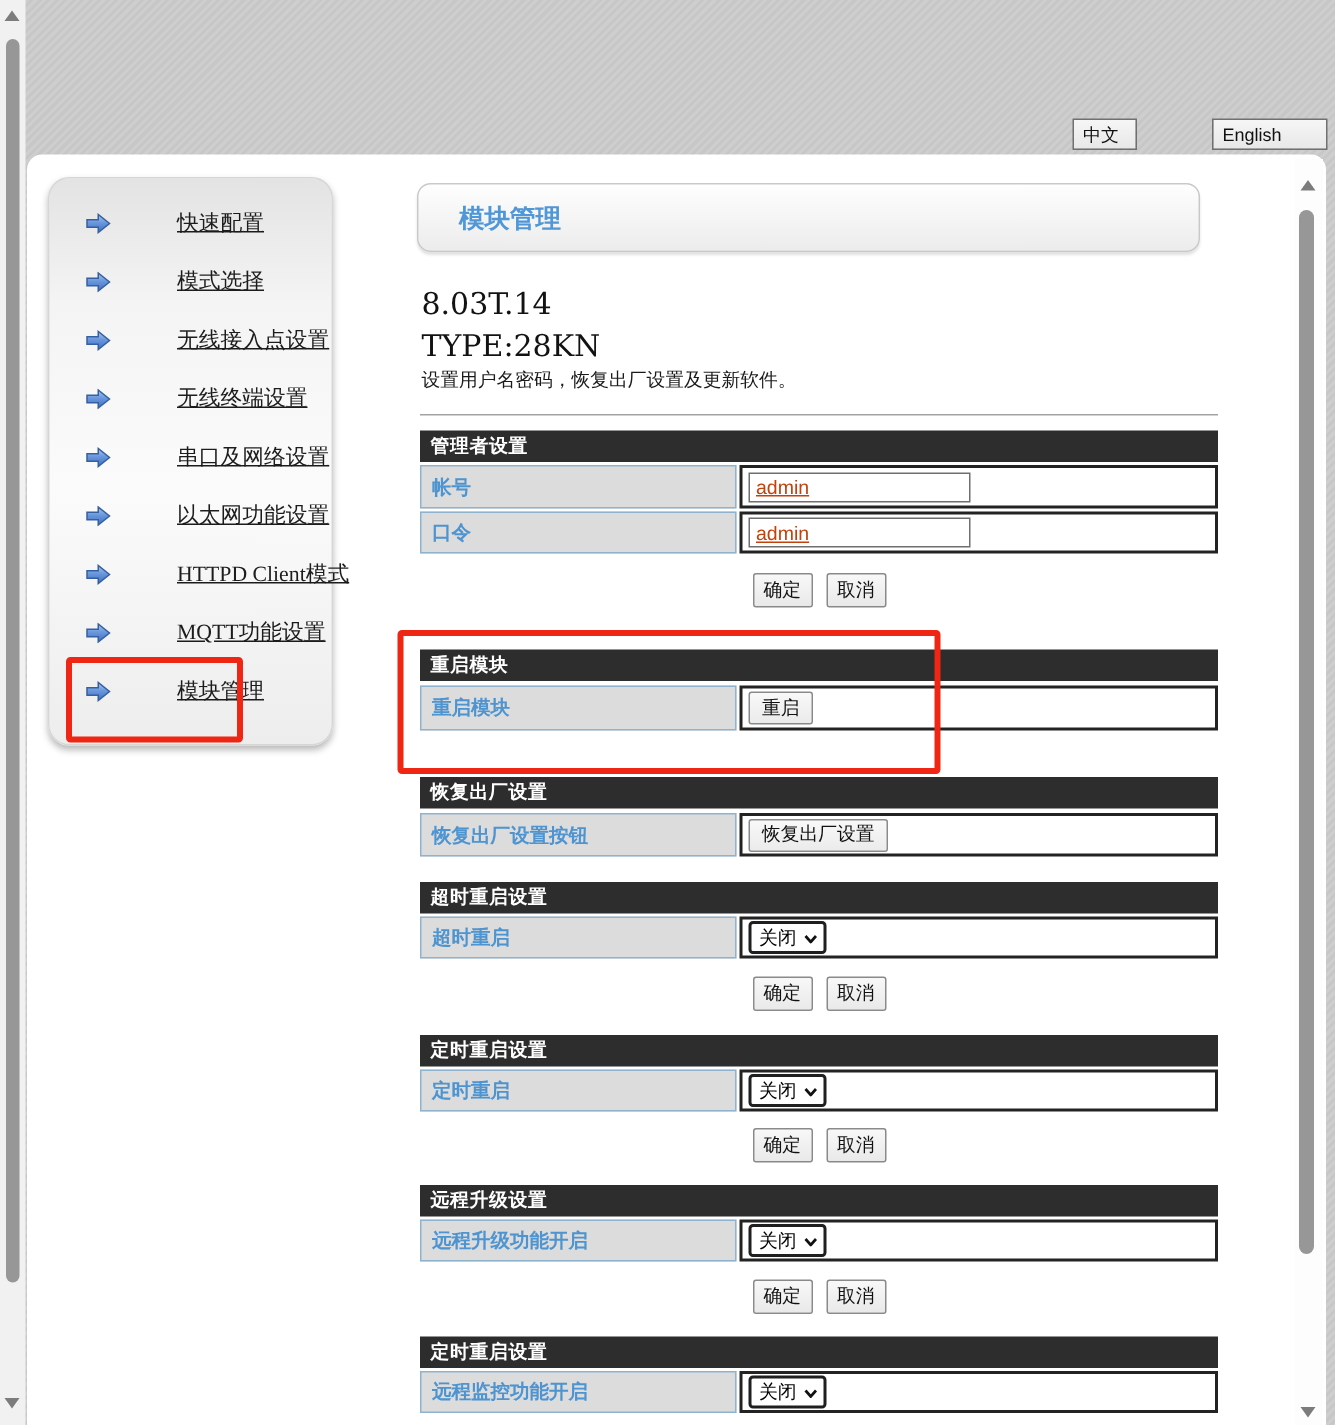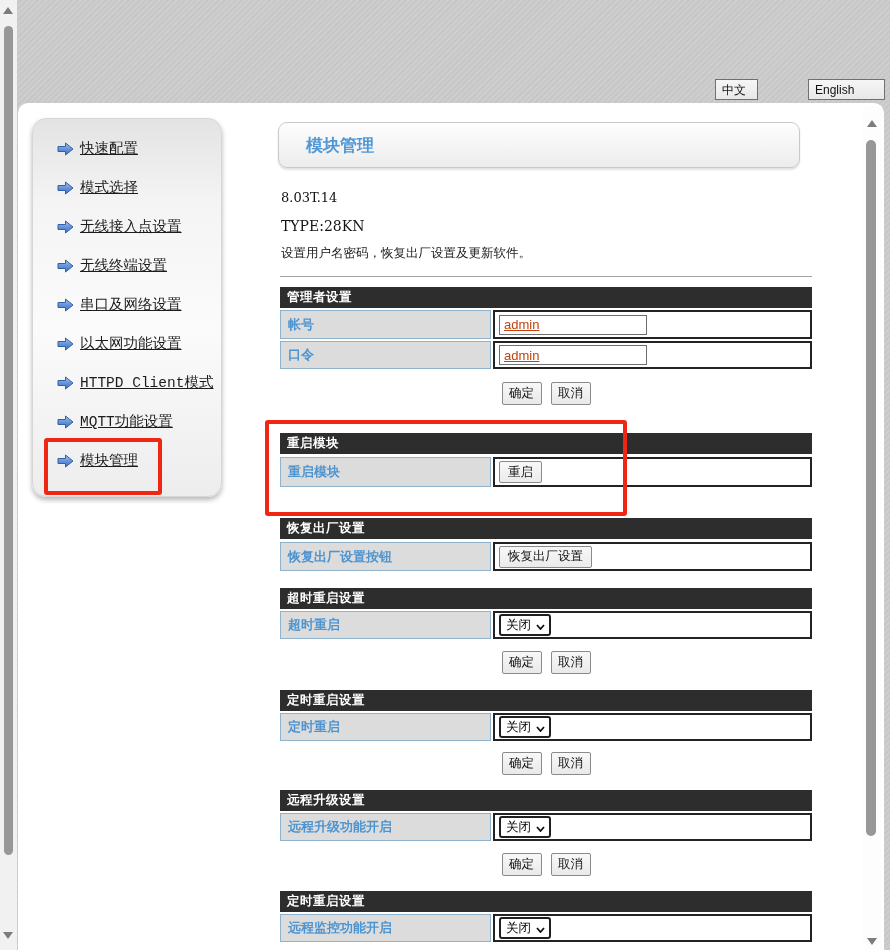--- a/index.html
+++ b/index.html
@@ -41,36 +41,36 @@
   #sidebar{
     position:absolute;left:32px;top:118px;width:190px;height:379px;
     background:linear-gradient(180deg,#e3e3e3 0,#f4f4f4 22%,#fbfbfb 55%,#ededed 100%);
     border:1px solid #d6d6d6;border-radius:14px;box-sizing:border-box;
     box-shadow:0 3px 5px rgba(0,0,0,.28);
     padding-top:10px;
   }
   .side-item{display:flex;align-items:center;height:39px;padding-left:24px;cursor:pointer;}
   .side-item .arrow{flex:0 0 auto;margin-right:6px;display:inline-flex;}
   .side-item a{
-    font-family:Liberation Mono, monospace;font-size:14.5px;color:#1c1c1c;
-    text-decoration:underline;white-space:nowrap;
+    font-family:Liberation Serif, serif;font-size:14.5px;color:#1c1c1c;
+    text-decoration:underline;white-space:nowrap;margin-left:38px;
   }
   
   #main{position:absolute;left:278px;top:0;width:534px;height:950px;}
   #title-box{
     position:absolute;left:0;top:122px;width:522px;height:46px;box-sizing:border-box;
     background:linear-gradient(#fefefe,#ececec);
     border:1px solid #c9c9c9;border-radius:9px;
     box-shadow:0 2px 2px rgba(0,0,0,.12);
     display:flex;align-items:center;padding-left:27px;
   }
   #title-box h1{margin:0;font-size:17px;font-weight:bold;color:#4f97d6;}
   .meta-line{position:absolute;left:3px;font-family:"DejaVu Serif",serif;color:#121212;}
-  #version-line{top:190px;font-size:13px;}
-  #type-line{top:218px;font-size:14px;}
+  #version-line{top:190px;font-size:20px;}
+  #type-line{top:218px;font-size:20px;}
   #desc-line{position:absolute;left:3px;top:245px;font-size:12.5px;color:#1a1a1a;font-family:"Liberation Sans",sans-serif;}
   #rule{position:absolute;left:2px;top:276px;width:532px;height:1px;background:#a3a3a3;}
   
   .sec-header{
     position:absolute;left:2px;width:532px;height:21px;box-sizing:border-box;
     background:#2d2d2d;color:#ffffff;font-size:12.5px;font-weight:bold;
     line-height:21px;padding-left:7px;letter-spacing:.5px;
   }
   .sec-row{position:absolute;left:2px;width:532px;}
   .cell-label{

